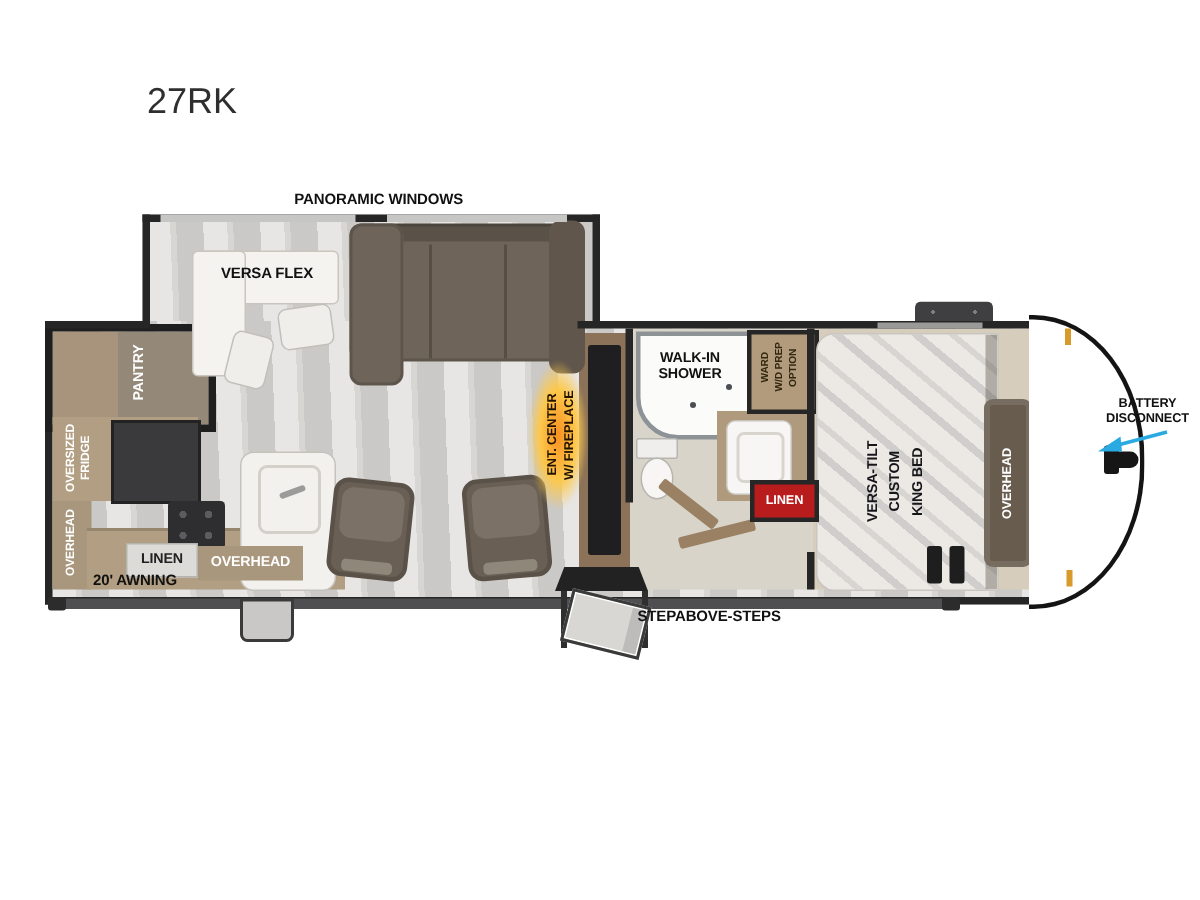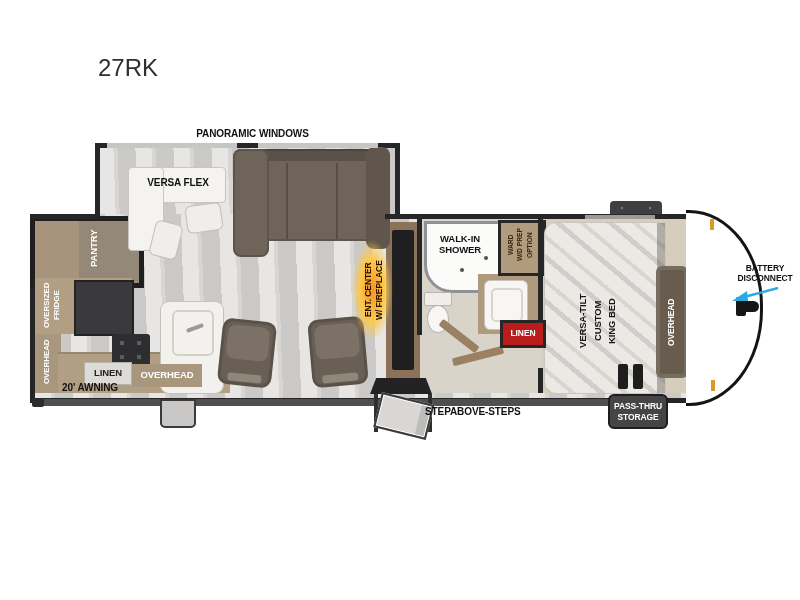--- a/index.html
+++ b/index.html
@@ -190,20 +190,15 @@
 
   <div class="abs" style="left:370px;top:378px;width:62px;height:16px;background:#222;z-index:3;
               clip-path:polygon(10% 0,90% 0,100% 100%,0 100%);"></div>
   <div class="abs" style="left:374px;top:394px;width:4px;height:38px;background:#2f2f2f;z-index:3;"></div>
   <div class="abs" style="left:428px;top:394px;width:4px;height:38px;background:#2f2f2f;z-index:3;"></div>
   <div class="abs" style="left:382px;top:392px;width:50px;height:32px;background:#d8d7d4;border:2px solid #3a3a3a;
               transform:rotate(14deg);transform-origin:top left;z-index:3;
               box-shadow:inset 0 0 0 1px #fff, inset -10px 0 0 rgba(0,0,0,.12);"></div>
   <div class="lbl" style="left:425px;top:406px;">STEPABOVE-STEPS</div>
 
-  <div class="abs center" style="left:608px;top:394px;width:56px;height:31px;background:#454547;border:2px solid #1e1e1e;
-              border-radius:6px;z-index:6;">
-    <span class="lbl wlbl" style="position:static;font-size:8.5px;line-height:1.25;text-align:center;">PASS-THRU
-STORAGE</span>
-  </div>
 
 
 </div>
 
 </body></html>

